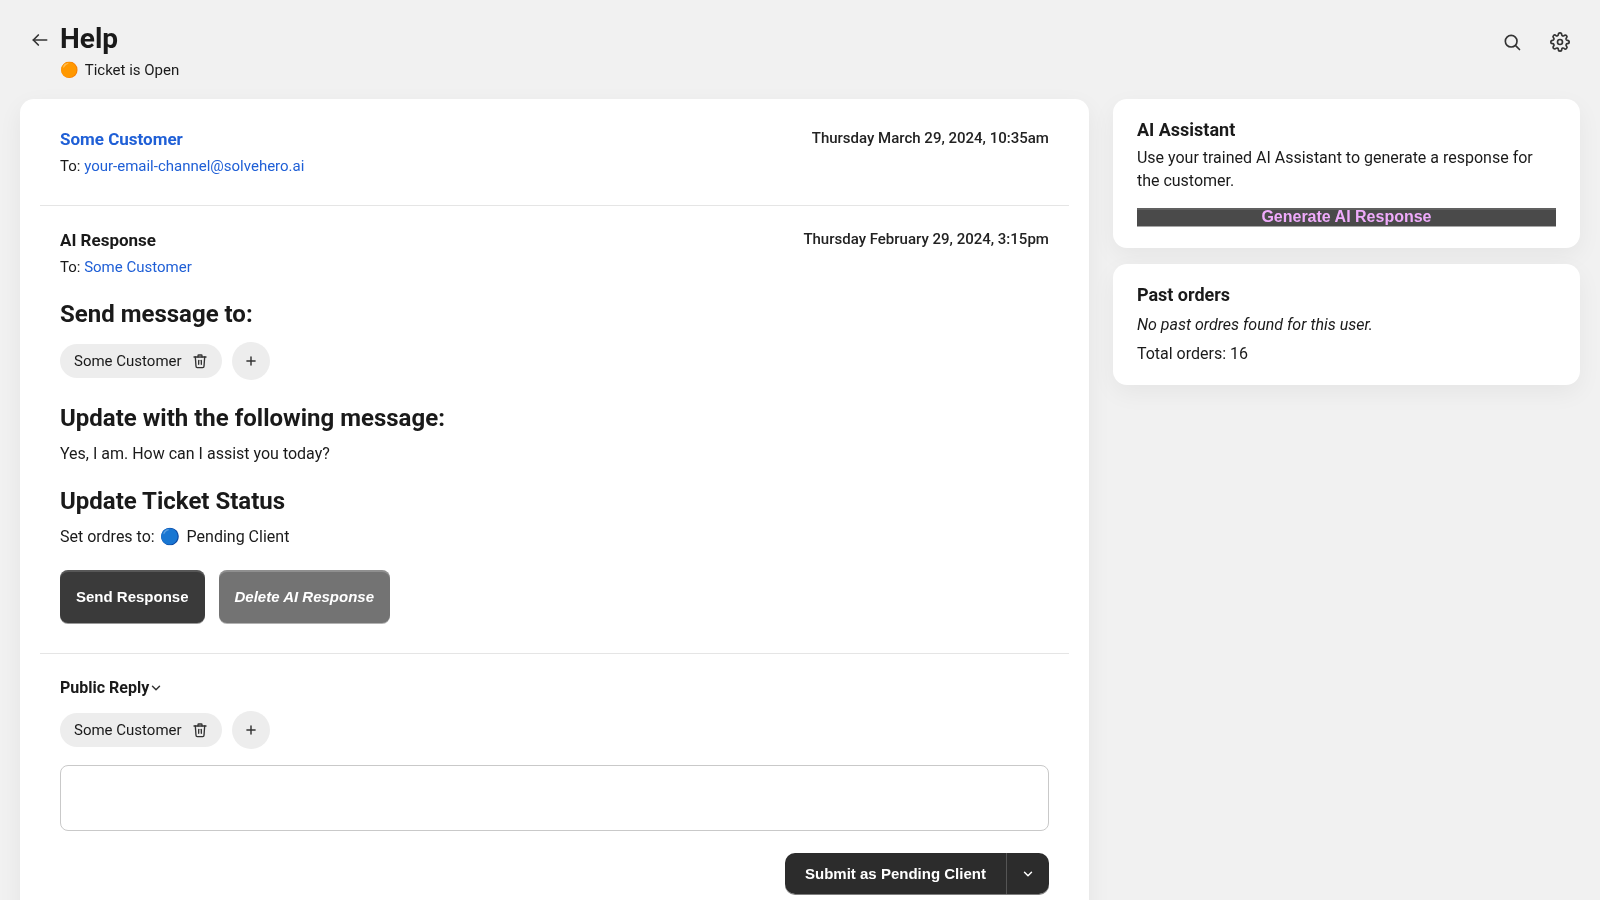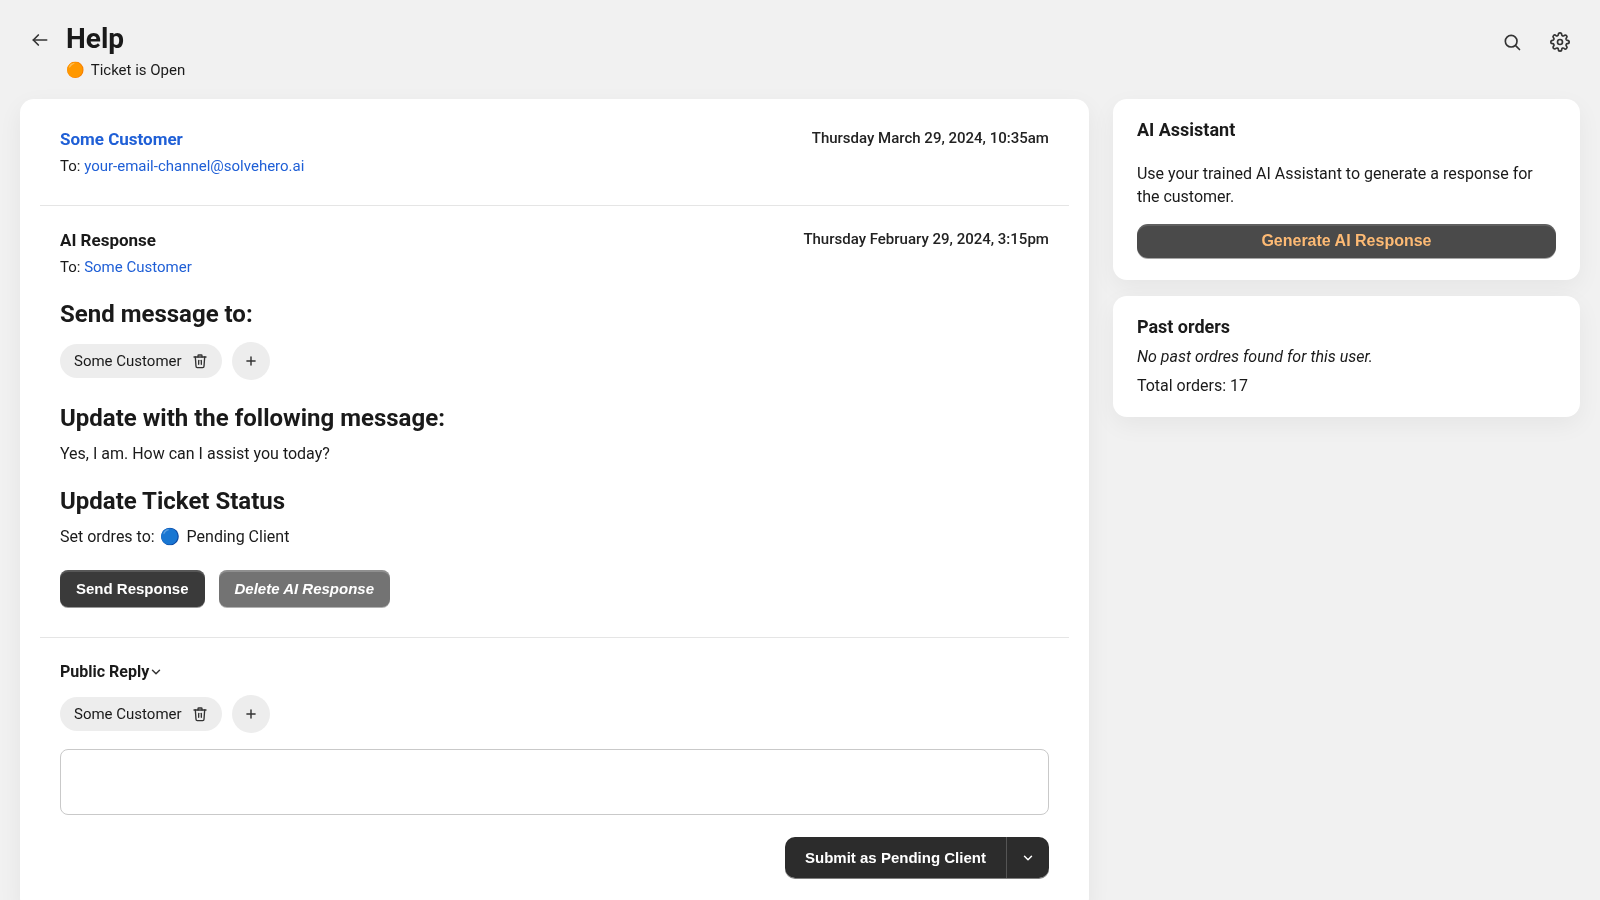--- a/index.html
+++ b/index.html
@@ -13,21 +13,21 @@
   }
   .header {
     display: flex;
     align-items: flex-start;
     justify-content: space-between;
     padding: 22px 30px 10px 30px;
   }
   .header-left {
     display: flex;
     align-items: flex-start;
-    gap: 16px;
+    gap: 10px;
   }
   .back-arrow {
     margin-top: 8px;
     cursor: pointer;
   }
   .title-block {
     display: flex;
     flex-direction: column;
   }
   .page-title {
@@ -96,21 +96,21 @@
     background: #ededed;
     display: flex; align-items: center; justify-content: center;
     cursor: pointer;
     font-size: 18px;
   }
   .body-text { font-size: 16px; margin-top: 12px; }
   .status-text { font-size: 16px; margin-top: 12px; display:flex; align-items:center; gap:6px;}
   .btn-row { display: flex; gap: 14px; margin-top: 24px; }
   .btn {
     border-radius: 8px;
-    padding: 10px 16px;
+    padding: 18px 16px;
     font-size: 15px;
     font-weight: 600;
     cursor: pointer;
     border: none;
   }
   .btn-dark {
     background: #3a3a3a;
     color: #fff;
     box-shadow: inset 0 2px 0 rgba(255,255,255,0.15), 0 1px 0 rgba(0,0,0,0.4);
   }
@@ -164,29 +164,29 @@
     display: flex; flex-direction: column; gap: 16px;
     width: 470px;
   }
   .side-card {
     background: #fff;
     border-radius: 14px;
     padding: 20px 24px 22px 24px;
     box-shadow: 0 8px 24px rgba(0,0,0,0.05);
   }
   .side-title { font-weight: 700; font-size: 18px; }
-  .side-desc { font-size: 16px; margin-top: 22px; line-height: 1.45; }
+  .side-desc { font-size: 16px; margin-top: 6px; line-height: 1.45; }
   .gen-btn {
     margin-top: 16px;
     width: 100%;
     background: #4a4a4a;
-    color: #fdba74;
+    color: #f0abfc;
     border: none;
-    border-radius: 11px;
-    padding: 8px;
+    border-radius: 0;
+    padding: 0;
     font-size: 16px;
     font-weight: 600;
     cursor: pointer;
     box-shadow: inset 0 2px 0 rgba(255,255,255,0.12), 0 1px 0 rgba(0,0,0,0.35);
   }
   .italic-note { font-style: italic; font-size: 16px; margin-top: 10px; }
   .orders-for { font-weight: 700; font-size: 16px; margin-top: 16px; }
   .orders-for .link { color: #1f5fd6; cursor: pointer; }
   .order-stat { font-size: 16px; margin-top: 10px; }
   svg { display:block; }
@@ -341,18 +341,18 @@
     <div class="side-card">
       <div class="side-title">AI Assistant</div>
       <div class="side-desc">Use your trained AI Assistant to generate a response for the customer.</div>
       <button class="gen-btn">Generate AI Response</button>
     </div>
     <div class="side-card">
       <div class="side-title">Past orders</div>
       <div class="italic-note">No past ordres found for this user.</div>
       <div class="order-stat">
         <span>Total orders:</span>
-        <span>17</span>
+        <span>16</span>
       </div>
     </div>
   </div>
 
 </div>
 
 </body></html>

